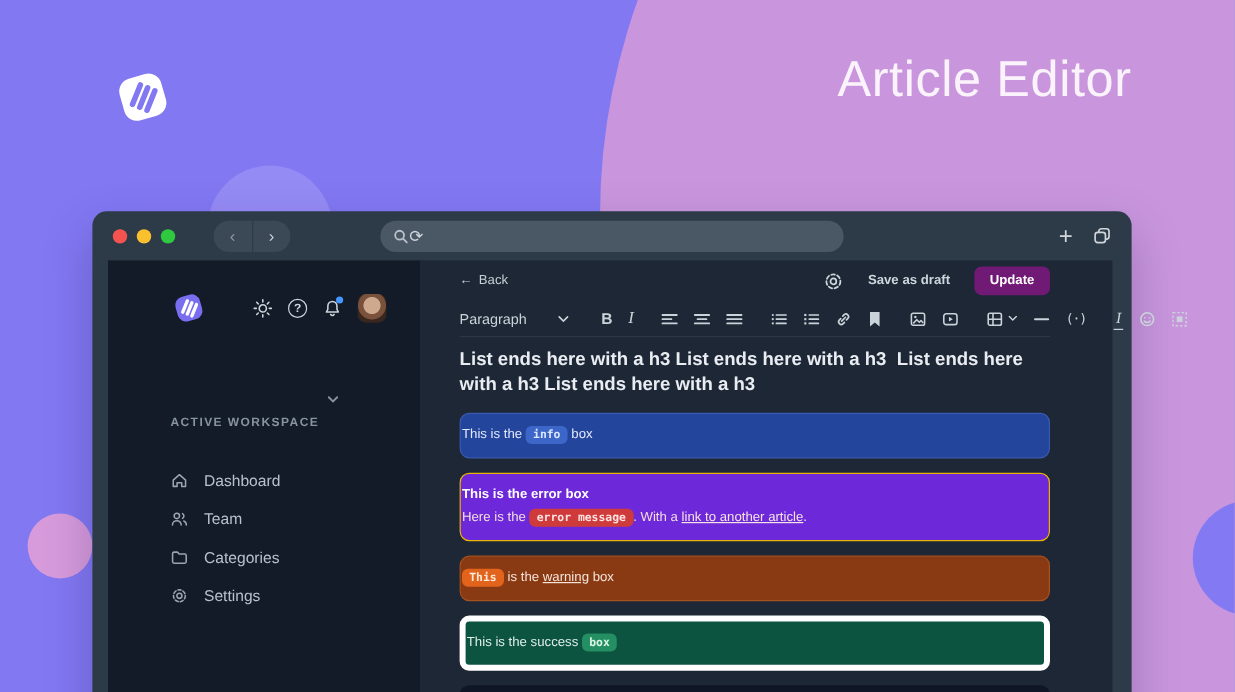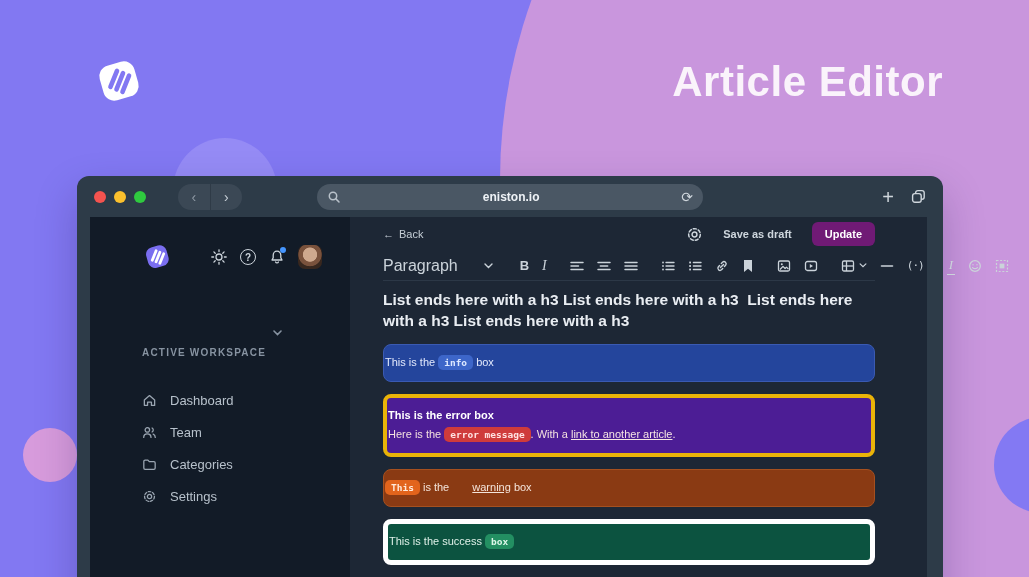--- a/index.html
+++ b/index.html
@@ -9,21 +9,21 @@
   .stage { position:relative; width:1029px; height:577px; background:#8278f2; overflow:hidden; }
 
   
   .circle { position:absolute; border-radius:50%; }
   .c-pink-big   { width:1060px; height:1060px; left:500px; top:-350px; background:#c996dd; }
   .c-purple-sm  { width:104px;  height:104px;  left:173px; top:138px;  background:#958bf5; }
   .c-pink-left  { width:54px;   height:54px;   left:23px;  top:428px;  background:#d79bdc; }
   .c-purple-rt  { width:96px;   height:96px;   left:994px; top:417px;  background:#8379f3; }
 
   .hero-logo { position:absolute; left:90px; top:52px; }
-  .hero-title { position:absolute; top:58px; right:86px; font-size:42px; font-weight:700; color:#faf3fb; letter-spacing:.5px; }
+  .hero-title { position:absolute; top:42px; right:86px; font-size:42px; font-weight:400; color:#faf3fb; letter-spacing:.5px; }
 
   
   .window { position:absolute; left:77px; top:176px; width:866px; height:480px;
             background:#2d3b48; border-radius:12px; box-shadow:0 18px 40px rgba(30,20,80,.25); }
   .chrome { position:relative; height:41px; display:flex; align-items:center; padding:0 17px; }
   .lights { display:flex; gap:8px; }
   .light { width:12px; height:12px; border-radius:50%; }
   .l-red{background:#f4534f} .l-yellow{background:#fbc02d} .l-green{background:#2fc93f}
   .navbtns { margin-left:32px; display:flex; width:64px; height:26px; background:#3b4855; border-radius:14px; overflow:hidden; }
   .navbtn { flex:1; display:flex; align-items:center; justify-content:center; font-size:14px; color:#c8d0d8; cursor:default; }
@@ -58,42 +58,42 @@
   .main { flex:1; background:#1d2735; padding:0 52px 0 33px; min-width:0; }
   .main-top { height:34px; display:flex; align-items:center; color:#c6cfd7; }
   .back-link { display:flex; align-items:center; gap:5px; font-size:11px; }
   .top-right { margin-left:auto; display:flex; align-items:center; gap:20px;justify-content:center; }
   .save-draft { font-size:11px; font-weight:700; color:#ced6dd; }
   .btn-update { background:#701a75; color:#fff; border:none; border-radius:6px; padding:6px 13px;
                 font-size:11px; font-weight:700; font-family:inherit; }
 
   .toolbar { height:30px; display:flex; align-items:center; gap:13px; border-bottom:1px solid #2c3847; color:#cbd3da; }
   .tb { display:flex; align-items:center; gap:4px; background:none; border:none; color:inherit; font-family:inherit; padding:0; }
-  .para { font-size:16px; gap:26px; margin-right:4px; }
+  .para { font-size:12px; gap:26px; margin-right:4px; }
   .tb-b { font-weight:700; font-size:13px; }
   .tb-i { font-style:italic; font-family:"Liberation Serif",serif; font-size:14px; }
   .tb-code { font-family:"DejaVu Sans Mono",monospace; font-size:11px; letter-spacing:-1px; }
   .tb-clear { font-style:italic; font-family:"Liberation Serif",serif; font-size:13px;
               border-bottom:1.5px solid currentColor; padding:0 2px 1px; }
   .gap-l { margin-left:10px; }
 
   .doc { padding-top:9px; }
   .h3 { font-size:15.5px; font-weight:700; color:#e9edf2; line-height:1.35; white-space:pre-wrap; }
 
   .box { border-radius:8px; padding:10px 1px; font-size:11px; margin-top:12px; line-height:1.45; }
   .badge { font-family:"DejaVu Sans Mono",monospace; font-size:9.5px; padding:2px 6px; border-radius:5px; font-weight:700; }
   .box-info    { background:#24459c; border:1px solid #3a5ab2; color:#e3eafd; }
   .badge-info  { background:#3d66c9; color:#dce8ff; }
-  .box-error   { background:#4c1d95; border:4px solid #eab308; color:#f3dfdf; }
+  .box-error   { background:#6d28d9; border:1px solid #eab308; color:#f3dfdf; }
   .box-error .err-title { font-weight:700; color:#ffffff; margin-bottom:3px; }
   .badge-error { background:#cf3b3b; color:#ffe2e2; }
   .err-link { text-decoration:underline; color:#f6e4e4; }
   .box-warning { background:#8a3a13; border:1px solid #a5501f; color:#f4e4da; }
   .badge-warning { background:#e2641c; color:#ffeadb; }
-  .u { text-decoration:underline;margin-left:20px; }
+  .u { text-decoration:underline; }
   .box-success { background:#0c5340; border:5px solid #ffffff; color:#dff0e8; }
   .badge-success { background:#238f62; color:#dcf7e8; }
 
   .codeblock { margin-top:12px; background:#0f1726; border-radius:8px; padding:9px 14px;
                font-family:"DejaVu Sans Mono",monospace; font-size:11px; line-height:1.65; white-space:pre; }
   .tok-orange{color:#e0986a} .tok-red{color:#e0706f} .tok-green{color:#98c379} .tok-blue{color:#61afef}
   .tok-orange-b{color:#e5b07b;font-weight:700} .tok-plain{color:#dfe3ea}
   .tok-sel{background:#969da6;color:#343a42;border-radius:2px;padding:0 3px}
 
   svg { display:block; }
@@ -134,21 +134,20 @@
         <span class="navbtn back">‹</span>
         <span class="navbtn forward">›</span>
       </div>
       <div class="urlbar">
         <span>
           <svg width="14" height="14" viewBox="0 0 14 14" fill="none" stroke="#b9c2ca" stroke-width="1.5" stroke-linecap="round">
             <circle cx="6" cy="6" r="3.7"></circle>
               <line x1="8.9" y1="8.9" x2="12" y2="12"></line>
           </svg>
         </span>
-        <span class="url">eniston.io</span>
         <span class="refresh">⟳</span>
       </div>
       <div class="chrome-right">
         <span class="plus">+</span>
         <span>
           <svg width="15" height="15" viewBox="0 0 15 15" fill="none" stroke="#cfd6dc" stroke-width="1.4">
             <rect x="4.6" y="1.6" width="8.6" height="8.6" rx="2.2"></rect>
             <rect x="1.6" y="4.6" width="8.6" height="8.6" rx="2.2" fill="#2d3b48"></rect>
           </svg>
         </span>

